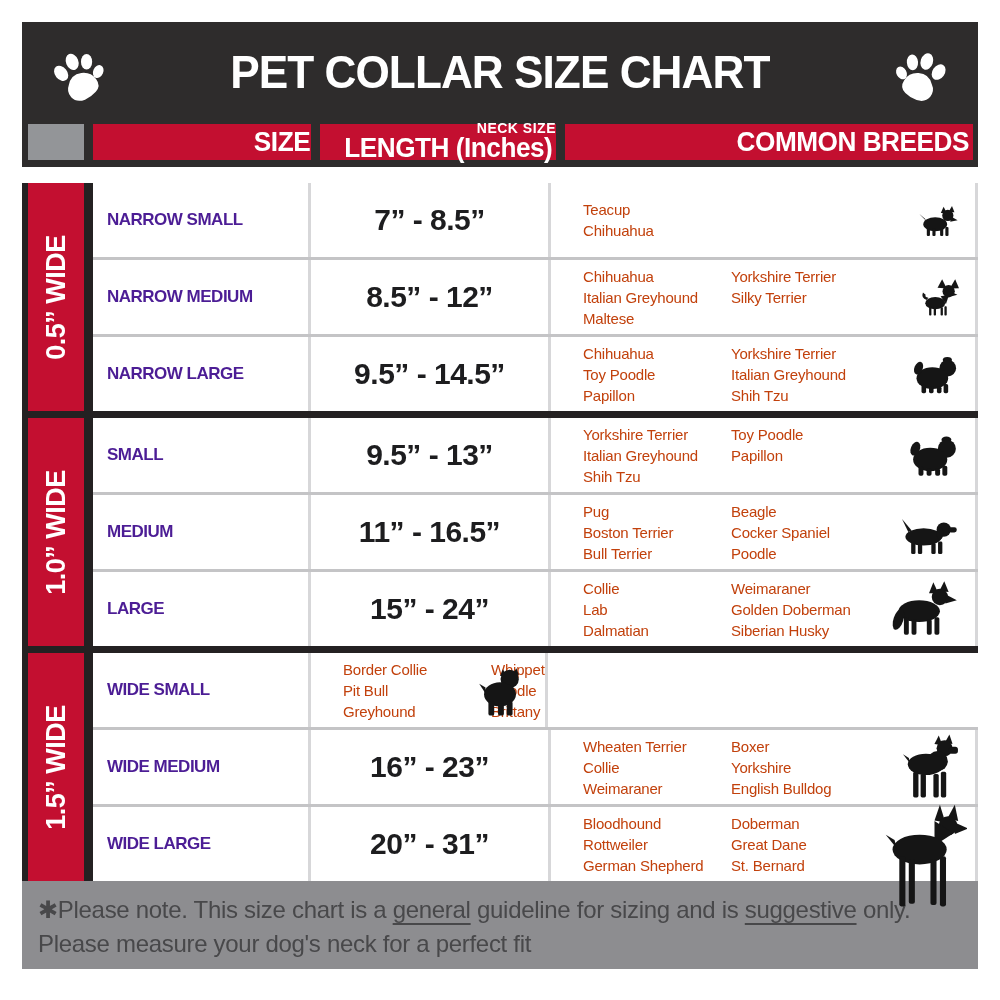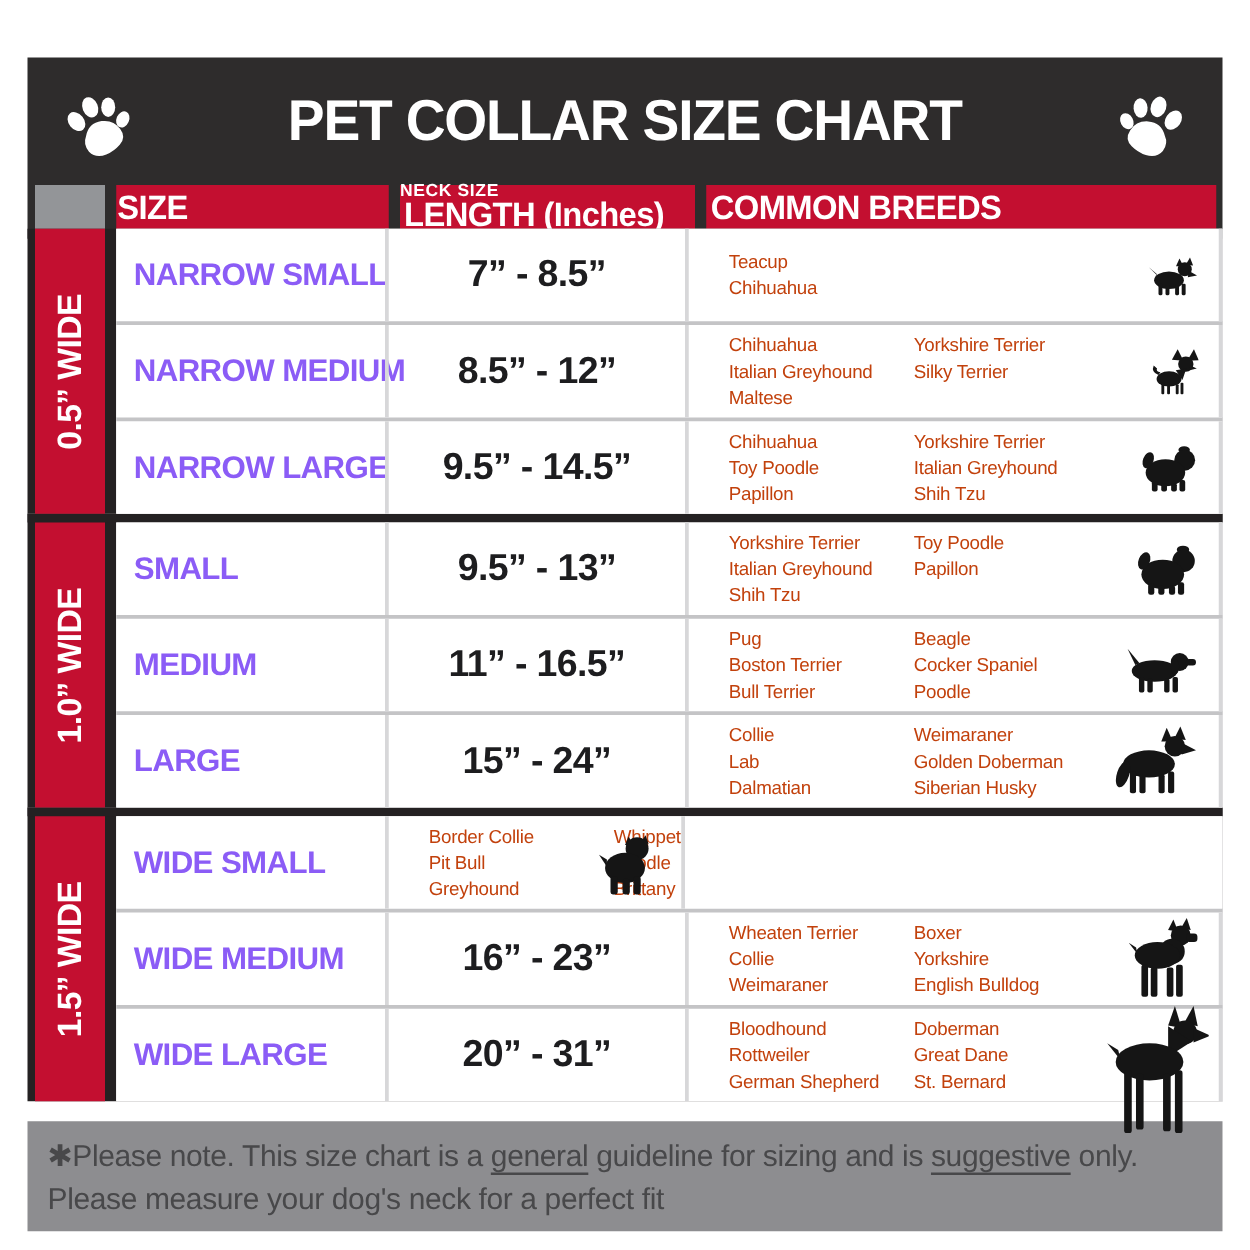--- a/index.html
+++ b/index.html
@@ -1,54 +1,54 @@
 <!DOCTYPE html>
 <html><head>
 <meta charset="utf-8">
 <style>
   html,body{margin:0;padding:0;background:#ffffff;}
   body{width:1000px;height:1000px;font-family:"Liberation Sans",sans-serif;position:relative;overflow:hidden;}
   .page{position:absolute;inset:0;}
 
   
-  .black-wrap{position:absolute;left:22px;top:22px;width:956px;background:#2e2c2c;margin-top:24px;}
+  .black-wrap{position:absolute;left:22px;top:22px;width:956px;background:#2e2c2c;}
   .titlebar{height:100px;position:relative;display:flex;align-items:center;justify-content:center;}
   .title{color:#ffffff;font-size:46px;font-weight:bold;letter-spacing:-1px;transform:scaleX(.96);white-space:nowrap;}
   .paw{position:absolute;top:26px;width:56px;height:56px;}
   .paw.left{left:28px;transform:rotate(-14deg);}
   .paw.right{right:28px;transform:scaleX(-1) rotate(-10deg);}
 
   .header-row{display:grid;grid-template-columns:56px 218px 236px 1fr;column-gap:9px;padding:2px 5px 7px 6px;}
-  .hcell{height:36px;display:flex;flex-direction:column;align-items:flex-start;justify-content:center;color:#fff;}
+  .hcell{height:36px;display:flex;flex-direction:column;align-items:flex-end;justify-content:center;color:#fff;}
   .hcell.red{background:#c30f30;}
   .hcell.corner{background:#939598;}
   .h-main{font-size:27px;font-weight:bold;letter-spacing:-0.5px;transform:scaleX(.97);white-space:nowrap;}
   .h-small{font-size:14px;font-weight:bold;letter-spacing:0.5px;margin-bottom:-3px;}
 
   
   .table-body{position:absolute;left:22px;top:183px;width:956px;}
   .group{display:grid;grid-template-columns:56px 1fr;column-gap:9px;background:#242122;padding-left:6px;}
   .group.sep{border-top:7px solid #242122;}
   .vlabel{background:#c30f30;display:flex;align-items:center;justify-content:center;overflow:hidden;}
   .vlabel span{transform:rotate(-90deg);white-space:nowrap;color:#fff;font-size:27px;font-weight:bold;letter-spacing:-0.5px;}
   .rows{background:#ffffff;}
   .row{height:74px;display:grid;grid-template-columns:215px 240px 1fr;background:#fff;}
   .row + .row{border-top:3px solid #c4c4c6;}
-  .c-size{display:flex;align-items:center;padding-left:14px;font-size:25px;font-weight:bold;letter-spacing:-0.5px;color:#8b5cf6;white-space:nowrap;}
+  .c-size{display:flex;align-items:center;padding-left:14px;font-size:17px;font-weight:bold;letter-spacing:-0.5px;color:#4c1d95;white-space:nowrap;}
   .c-length{display:flex;align-items:center;justify-content:center;font-size:30px;font-weight:bold;letter-spacing:-0.5px;color:#1d1d1f;border-left:3px solid #d7d7d9;white-space:nowrap;}
   .c-breeds{position:relative;border-left:3px solid #d7d7d9;border-right:3px solid #d7d7d9;display:flex;align-items:center;padding-left:32px;}
   .bcols{display:flex;align-items:flex-start;}
   .bcol{width:148px;font-size:15px;line-height:21px;color:#c2410c;letter-spacing:-0.2px;}
   .bcol div{white-space:nowrap;}
   .icon-wrap{position:absolute;right:16px;top:50%;transform:translateY(-50%);display:flex;align-items:center;justify-content:center;z-index:5;}
   .icon-wrap.overflow-big{top:auto;transform:none;bottom:-34px;right:8px;}
   .dog{fill:#151515;}
 
   
-  .footer{position:absolute;left:22px;top:881px;width:956px;height:88px;background:#8d8d90;box-sizing:border-box;padding:12px 10px 0 16px;color:#48484a;font-size:24px;line-height:34px;letter-spacing:-0.3px;margin-top:16px;}
+  .footer{position:absolute;left:22px;top:881px;width:956px;height:88px;background:#8d8d90;box-sizing:border-box;padding:12px 10px 0 16px;color:#48484a;font-size:24px;line-height:34px;letter-spacing:-0.3px;}
   .footer .u{text-decoration:underline;text-underline-offset:5px;text-decoration-thickness:2px;}
 </style>
 </head>
 <body>
 
 <div class="page">
 
   <div class="black-wrap">
     <div class="titlebar">
       <svg class="paw left" viewBox="0 0 100 100">

